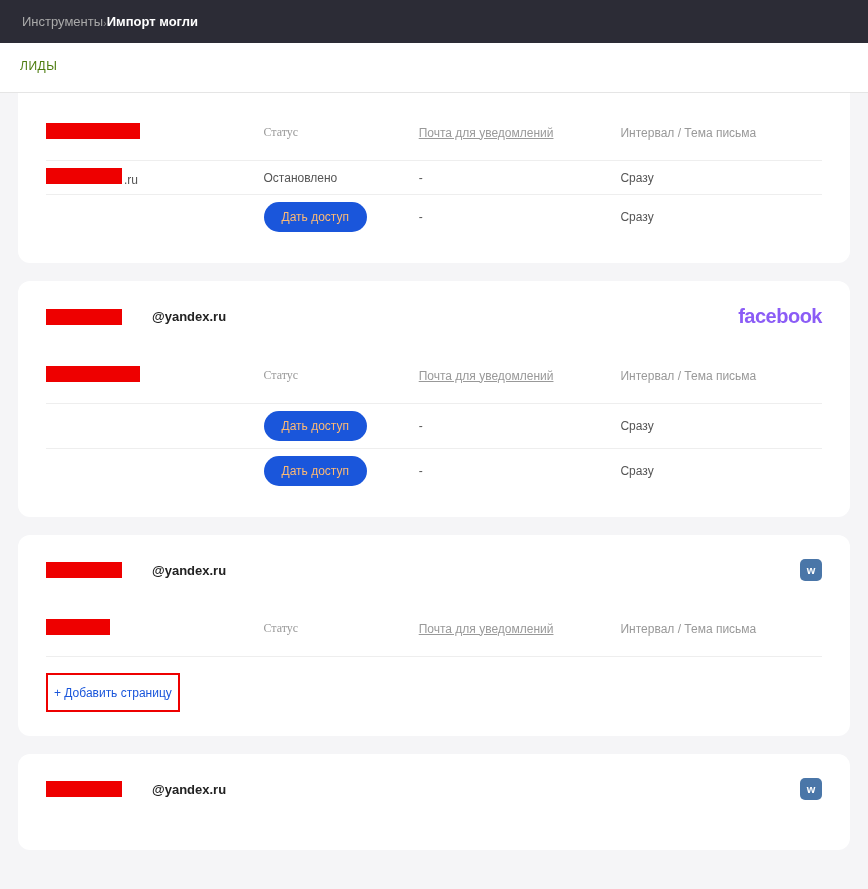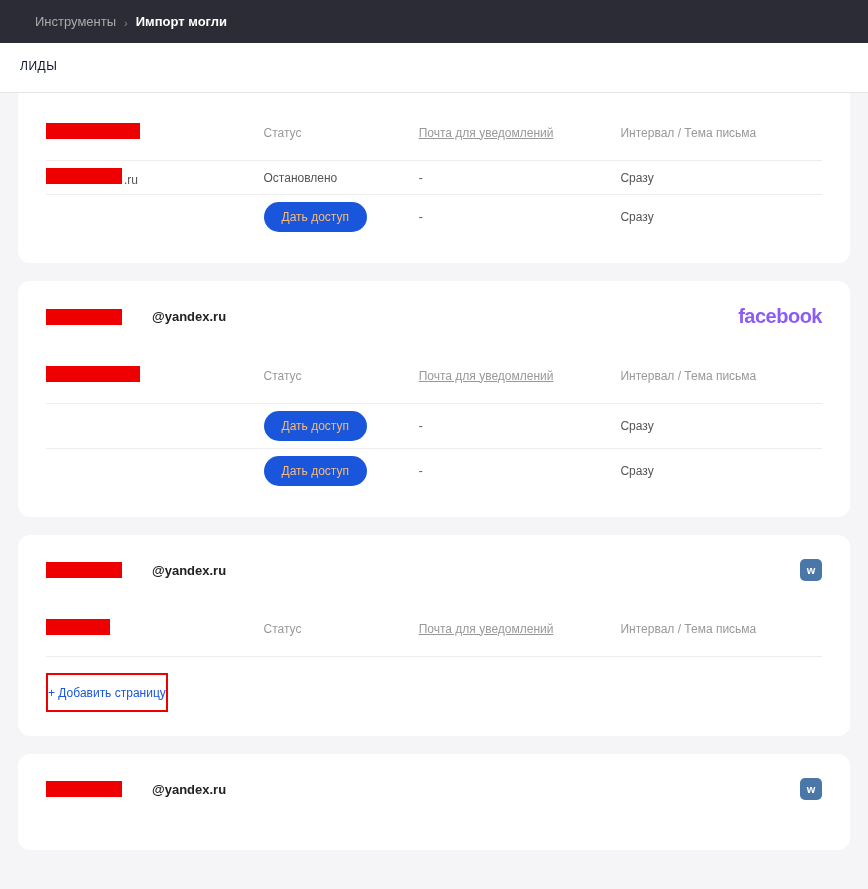--- a/index.html
+++ b/index.html
@@ -5,40 +5,39 @@
     * { margin: 0; padding: 0; box-sizing: border-box; }
     body {
       font-family: -apple-system, BlinkMacSystemFont, 'Segoe UI', Arial, sans-serif;
       background: #f5f5f7;
       font-size: 13px;
       color: #333;
     }
     .header {
       background: #2c2c36;
       color: #fff;
-      padding: 14px 35px;
+      padding: 14px 22px;
       display: flex;
       align-items: flex-end;
-      gap: 8px;
     }
     .header .breadcrumb-part { color: #aaa; font-size: 13px; }
     .header .breadcrumb-current { color: #fff; font-weight: 600; font-size: 13px; }
     .header .chevron { color: #888; font-size: 11px; }
     .tabs {
       background: #fff;
       display: flex;
       gap: 26px;
       padding: 0 18px;
       border-bottom: 1px solid #e5e5e5;
     }
     .tab {
       padding: 16px 2px;
       font-size: 12px;
       letter-spacing: 0.5px;
-      color: #0f172a;
+      color: #4d7c0f;
       cursor: pointer;
       text-transform: uppercase;
       border-bottom: 3px solid transparent;
     }
     .tab.active {
       color: #333;
       border-bottom: 3px solid #1a56db;
     }
     .content { padding: 0 18px 30px; }
     .card {
@@ -94,38 +93,38 @@
     thead th:first-child { padding-left: 0; }
     tbody tr { border-top: 1px solid #eee; }
     tbody td {
       padding: 7px 8px;
       font-size: 12px;
       color: #555;
       vertical-align: middle;
     }
     tbody td:first-child { padding-left: 0; }
     .col-name { width: 27%; }
-    .col-status { width: 20%; }
+    .col-status { width: 20%; font-family: Liberation Serif, serif; }
     .col-email { width: 26%; text-decoration: underline; }
     .col-interval { width: 27%; }
     .btn-primary {
       background: #1a56db;
       color: #fdba74;
       border: none;
       border-radius: 18px;
       padding: 8px 18px;
       font-size: 12px;
       font-weight: 400;
       cursor: pointer;
     }
     .hint-text { color: #444; font-size: 12px; margin-top: 18px; }
     .hint-text a { color: #1a56db; text-decoration: none; }
     .add-page-highlighted {
       border: 2px solid #e00;
-      padding: 10px 0;
+      padding: 10px 6px;
       display: inline-block;
       margin-top: 16px;
     }
     .add-page-highlighted .add-inner { color: #1a56db; font-size: 12px; cursor: pointer; }
   </style>
 </head>
 <body>
 
 <div class="header">
   <span class="breadcrumb-part">Инструменты</span>

